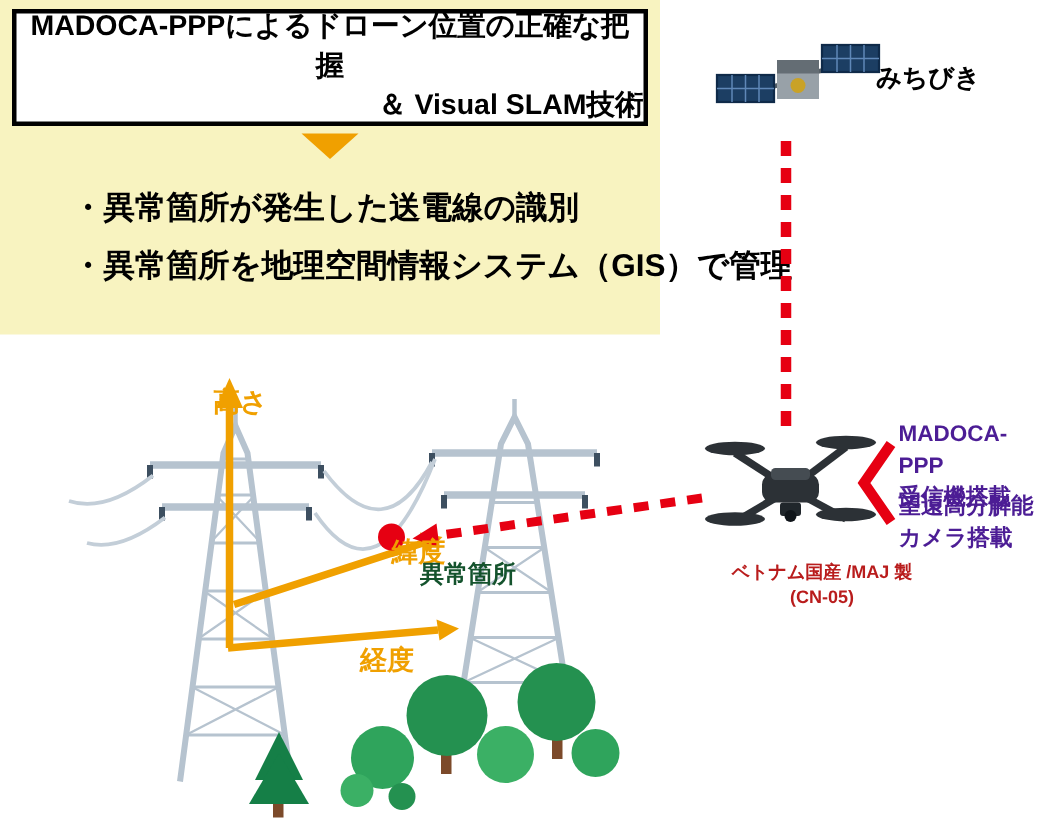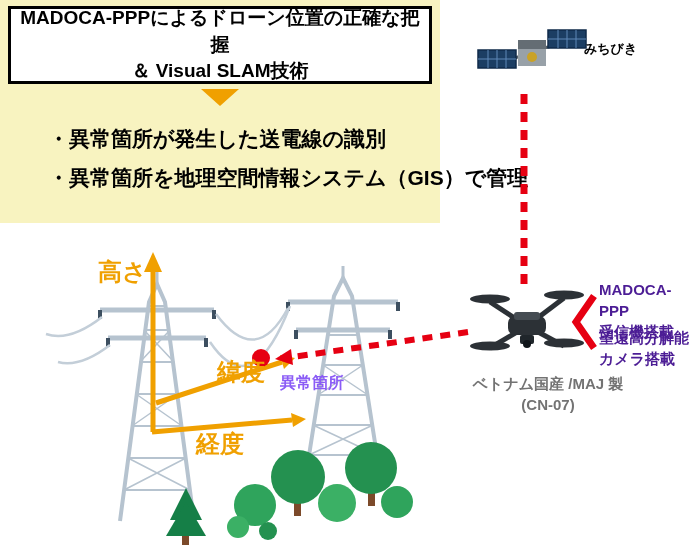--- a/index.html
+++ b/index.html
@@ -7,50 +7,50 @@
     position:relative; width:700px; height:546px; overflow:hidden;
     background:#ffffff; font-family:"Liberation Sans", sans-serif;
   }
   .yellow-panel {
     position:absolute; left:0; top:0; width:440px; height:223px;
     background:#f8f3c0;
   }
   .title-box {
     position:absolute; left:8px; top:6px; width:418px; height:72px;
     background:#ffffff; border:3px solid #000;
-    display:flex; flex-direction:column; align-items:center; justify-content:center;
+    display:flex; flex-direction:column; align-items:flex-end; justify-content:center;
     font-weight:bold; font-size:19px; line-height:1.4; color:#000; text-align:center;
   }
   .triangle-down {
     position:absolute; left:201px; top:89px; width:0; height:0;
     border-left:19px solid transparent; border-right:19px solid transparent;
     border-top:17px solid #f0a000;
   }
   .bullets {
     position:absolute; left:48px; top:120px;
     font-weight:bold; font-size:21px; line-height:1.85; color:#000;
   }
   .svg-layer { position:absolute; left:0; top:0; }
   .label { position:absolute; font-weight:bold; white-space:nowrap; }
-  .michibiki-label { left:584px; top:40px; font-size:13px; color:#000; }
+  .michibiki-label { left:584px; top:40px; font-size:17px; color:#000; }
   .red-feature {
     position:absolute; left:599px; width:100px;
     color:#4c1d95; font-weight:bold; font-size:15px; line-height:1.4;
   }
   .feature-1 { top:279px; }
   .feature-2 { top:327px; }
   .drone-caption {
     position:absolute; left:450px; top:373px; width:196px;
-    text-align:center; font-weight:bold; font-size:15px; line-height:1.4; color:#737373;
+    text-align:center; font-weight:bold; font-size:12px; line-height:1.4; color:#b91c1c;
   }
-  .axis-label { color:#f0a000; font-size:24px; }
+  .axis-label { color:#f0a000; font-size:18px;margin-left:44px; }
   .axis-height { left:98px; top:256px; }
   .axis-lat { left:217px; top:356px; }
   .axis-lon { left:196px; top:428px; }
-  .anomaly-label { color:#8b5cf6; font-size:16px; left:280px; top:373px; }
+  .anomaly-label { color:#14532d; font-size:16px; left:280px; top:373px; }
 </style>
 </head>
 <body>
 
 <div class="stage">
 
   <div class="yellow-panel"></div>
 
   <div class="title-box">
     <div>MADOCA-PPPによるドローン位置の正確な把握</div>
@@ -177,21 +177,21 @@
     <div>受信機搭載</div>
   </div>
 
   <div class="red-feature feature-2">
     <div>望遠高分解能</div>
     <div>カメラ搭載</div>
   </div>
 
   <div class="drone-caption">
     <div>ベトナム国産 /MAJ 製</div>
-    <div>(CN-07)</div>
+    <div>(CN-05)</div>
   </div>
 
   <div class="label axis-label axis-height">高さ</div>
   <div class="label axis-label axis-lat">緯度</div>
   <div class="label axis-label axis-lon">経度</div>
 
   <div class="label anomaly-label">異常箇所</div>
 
 </div>
 

